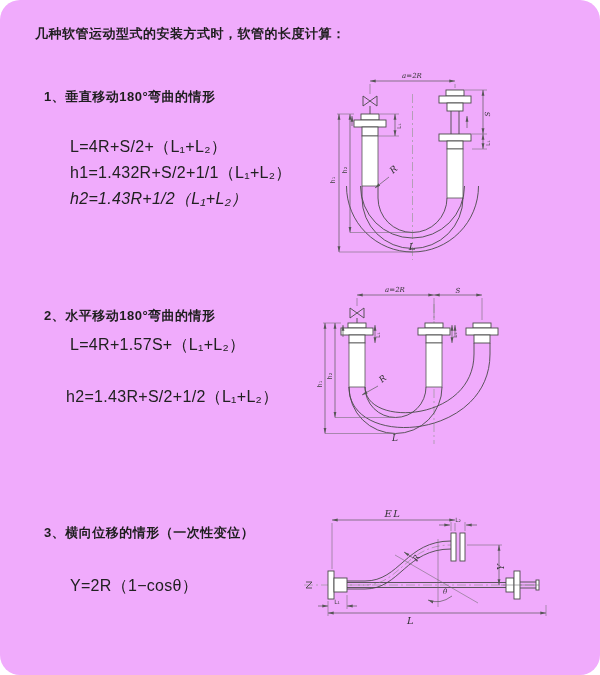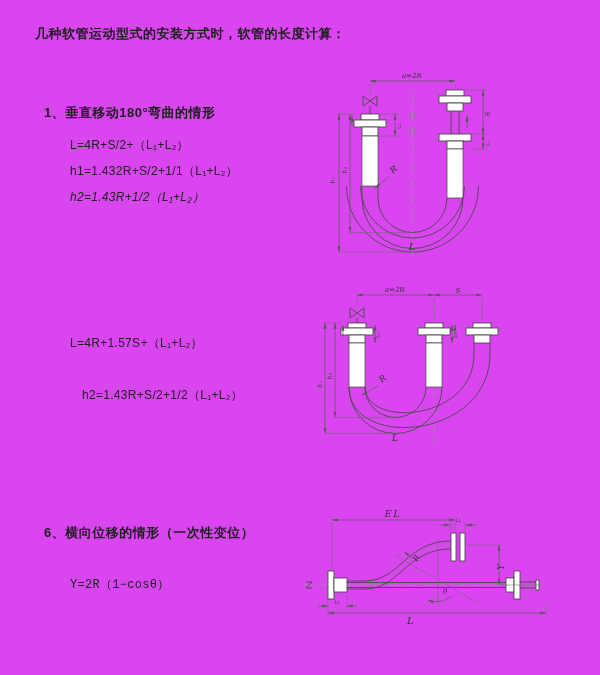--- a/index.html
+++ b/index.html
@@ -1,52 +1,53 @@
 <!DOCTYPE html>
 <html><head>
 <meta charset="utf-8">
 <style>
   html,body{margin:0;padding:0;}
   body{background:#fff;}
-  #page{position:relative;width:600px;height:675px;background:#d946ef;overflow:hidden;
-        font-family:"Liberation Sans","DejaVu Sans",sans-serif;color:#222;}
+  #page{position:relative;width:600px;height:675px;background:#f0abfc;overflow:hidden;
+        font-family:"Liberation Sans","DejaVu Sans",sans-serif;color:#222;border-radius:20px;}
   .title{position:absolute;left:35px;top:25px;font-size:13px;font-weight:700;
          letter-spacing:0.5px;color:#1e1e1e;}
   .sec-head{position:absolute;font-size:13px;font-weight:600;color:#1e1e1e;letter-spacing:0.5px;}
-  .formula{position:absolute;font-size:12px;font-weight:500;color:#212121;letter-spacing:0.3px;}
+  .formula{position:absolute;font-size:16px;font-weight:500;color:#212121;letter-spacing:0.3px;}
   .dia{position:absolute;}
   
   .geo{stroke:#4a4a4a;fill:none;stroke-width:0.9;}
   .geo rect{fill:#fff;}
   .braid{fill:url(#bp1);stroke:#555;stroke-width:0.8;}
   .braid2{fill:url(#bp2);stroke:#555;stroke-width:0.8;}
   .dim{stroke:#5a5a5a;fill:none;stroke-width:0.7;}
   .thin{stroke:#6a6a6a;fill:none;stroke-width:0.55;}
   .cl{stroke:#9a9a9a;fill:none;stroke-width:0.7;stroke-dasharray:9 3 2 3;}
   .hcl{stroke:#8a8a8a;fill:none;stroke-width:0.6;stroke-dasharray:8 3 2 3;}
   .dlbl{font-family:"DejaVu Serif","Liberation Serif",serif;font-style:italic;fill:#333;}
   .dsm{font-family:"DejaVu Sans",sans-serif;fill:#444;}
 </style>
 </head>
 <body>
 
 <div id="page">
 
   <div class="title">几种软管运动型式的安装方式时，软管的长度计算：</div>
 
-  <div class="sec-head" style="left:44px;top:104px;">1、垂直移动180°弯曲的情形</div>
+  <div class="sec-head" style="left:44px;top:88px;">1、垂直移动180°弯曲的情形</div>
   <div class="formula" style="left:70px;top:137px;">L=4R+S/2+（L₁+L₂）</div>
   <div class="formula" style="left:70px;top:163px;">h1=1.432R+S/2+1/1（L₁+L₂）</div>
   <div class="formula" style="left:70px;top:189px;font-style:italic;">h2=1.43R+1/2（L₁+L₂）</div>
 
+  <div class="sec-head" style="left:44px;top:307px;">2、水平移动180°弯曲的情形</div>
   <div class="formula" style="left:70px;top:335px;">L=4R+1.57S+（L₁+L₂）</div>
-  <div class="formula" style="left:82px;top:387px;">h2=1.43R+S/2+1/2（L₁+L₂）</div>
-
-  <div class="sec-head" style="left:44px;top:524px;">6、横向位移的情形（一次性变位）</div>
-  <div class="formula" style="left:70px;top:576px;font-family:Liberation Mono, monospace;">Y=2R（1−cosθ）</div>
+  <div class="formula" style="left:66px;top:387px;">h2=1.43R+S/2+1/2（L₁+L₂）</div>
+
+  <div class="sec-head" style="left:44px;top:524px;">3、横向位移的情形（一次性变位）</div>
+  <div class="formula" style="left:70px;top:576px;">Y=2R（1−cosθ）</div>
 
   <svg class="dia" style="left:310px;top:68px;" width="290" height="195" viewBox="0 0 290 195">
     <defs>
       <marker id="ar1" viewBox="0 0 10 6" refX="9" refY="3" markerWidth="9" markerHeight="6" orient="auto-start-reverse">
         <path d="M0,0.7 L9,3 L0,5.3 Z" fill="#555"></path>
       </marker>
       <pattern id="bp1" width="3.5" height="3.5" patternUnits="userSpaceOnUse">
         <path d="M0,3.5 L3.5,0 M0,0 L3.5,3.5" stroke="#888" stroke-width="0.5"></path>
       </pattern>
     </defs>

